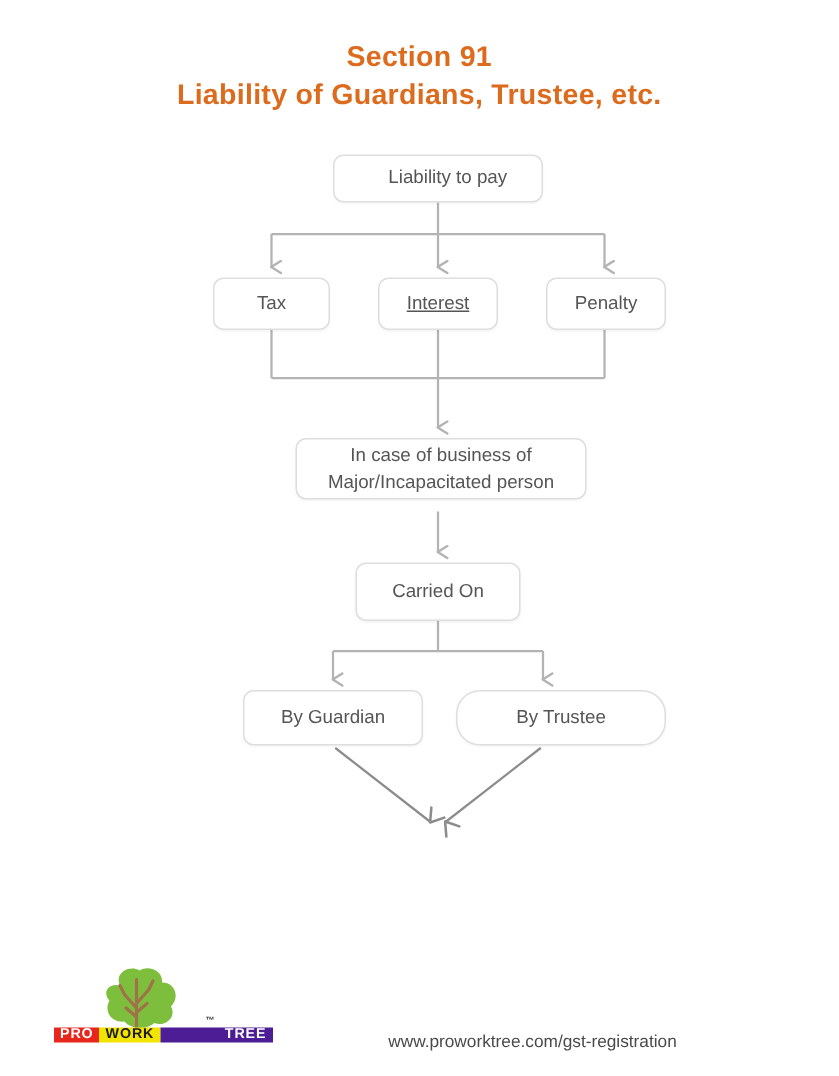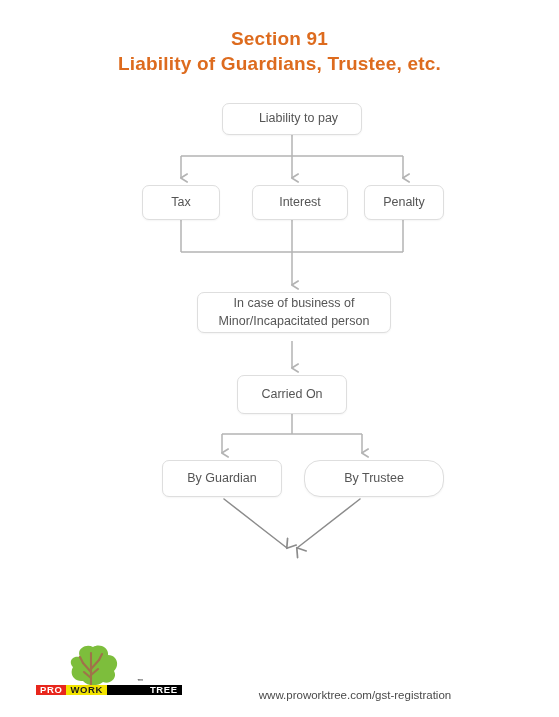--- a/index.html
+++ b/index.html
@@ -59,21 +59,21 @@
     text-align: center;
     display: flex;
     align-items: center;
     justify-content: center;
     box-shadow: 0 1px 2px rgba(0,0,0,0.045);
   }
   .node span { display: block; padding: 0 6px; }
 
   #node-liability { left: 222px; top: 103px; width: 140px; height: 32px; padding-left: 13px; }
   #node-tax       { left: 142px; top: 185px; width: 78px;  height: 35px; }
-  #node-interest  { left: 252px; top: 185px; width: 96px;  height: 35px; }
+  #node-interest  { left: 252px; top: 185px; width: 80px;  height: 35px; text-decoration: underline; }
   #node-penalty   { left: 364px; top: 185px; width: 80px;  height: 35px; }
   #node-business  { left: 197px; top: 292px; width: 194px; height: 41px; }
   #node-carried   { left: 237px; top: 375px; width: 110px; height: 39px; }
   #node-guardian  { left: 162px; top: 460px; width: 120px; height: 37px; }
   #node-trustee   { left: 304px; top: 460px; width: 140px; height: 37px; border-radius: 16px; }
 
   
   #connectors {
     position: absolute;
     left: 0; top: 0;
@@ -124,21 +124,21 @@
     font-size: 9.5px;
     font-weight: bold;
     letter-spacing: 0.6px;
     display: flex;
     align-items: center;
     padding: 0 4px;
     line-height: 1;
   }
   #chip-pro  { background: #E8261C; color: #ffffff; }
   #chip-work { background: #F2E300; color: #1a1a1a; }
-  #chip-tree { background: #000000; color: #ffffff; padding-left: 43px; }
+  #chip-tree { background: #4c1d95; color: #ffffff; padding-left: 43px; }
   #logo-tm {
     position: absolute;
     left: 101px;
     top: 33px;
     font-size: 6px;
     color: #3a3a3a;
     font-weight: bold;
   }
 
   
@@ -213,21 +213,21 @@
     <span>Interest</span>
   </div>
 
   <div class="node" id="node-penalty">
     <span>Penalty</span>
   </div>
 
   <div class="node" id="node-business">
     <div>
       <span>In case of business of</span>
-      <span>Minor/Incapacitated person</span>
+      <span>Major/Incapacitated person</span>
     </div>
   </div>
 
   <div class="node" id="node-carried">
     <span>Carried On</span>
   </div>
 
   <div class="node" id="node-guardian">
     <span>By Guardian</span>
   </div>

